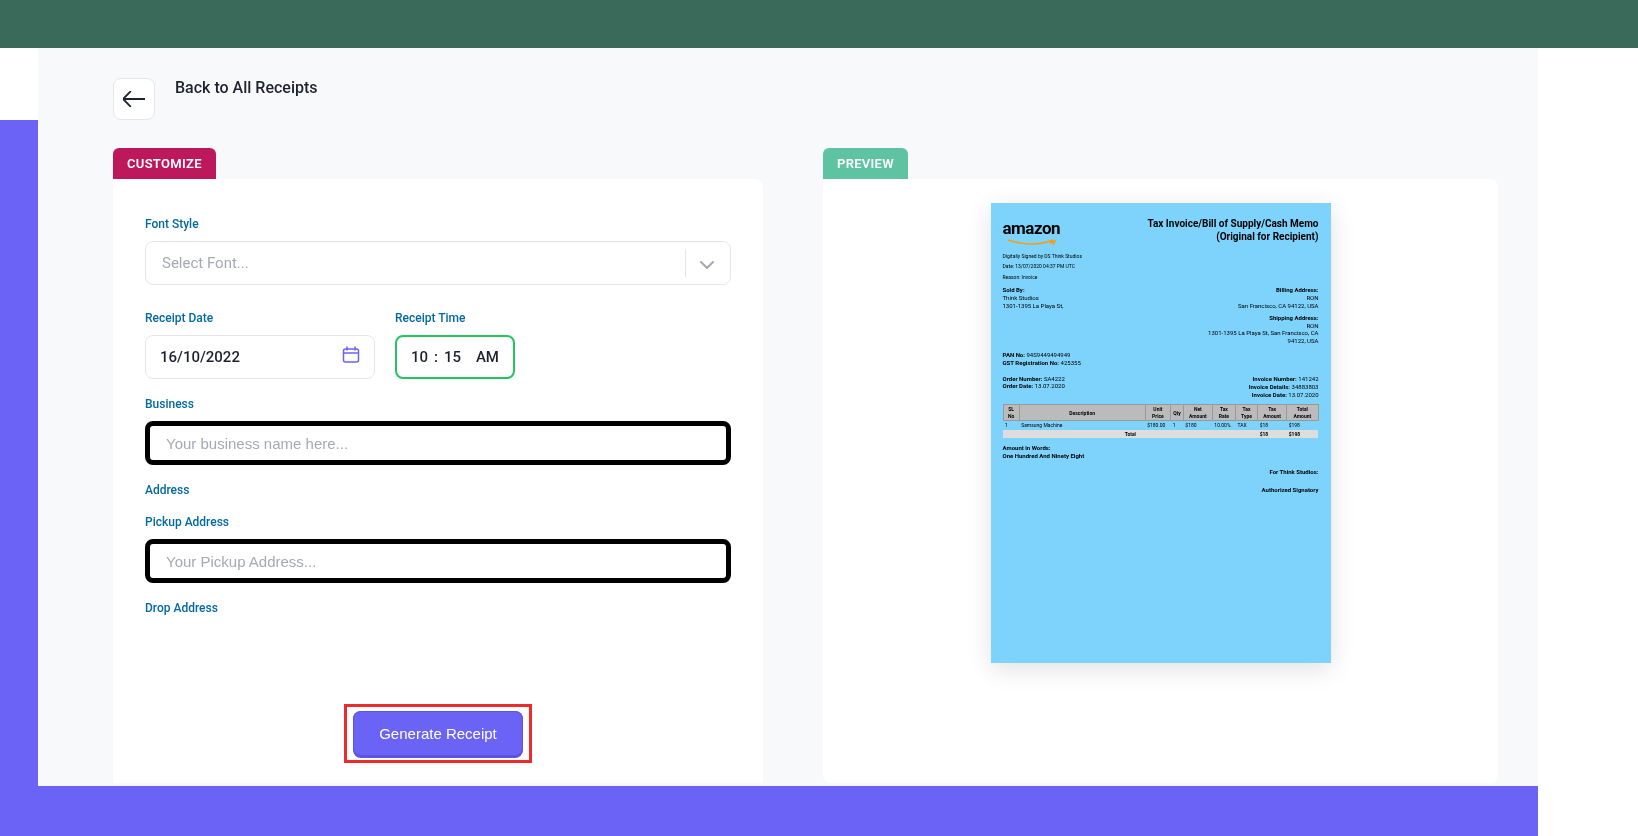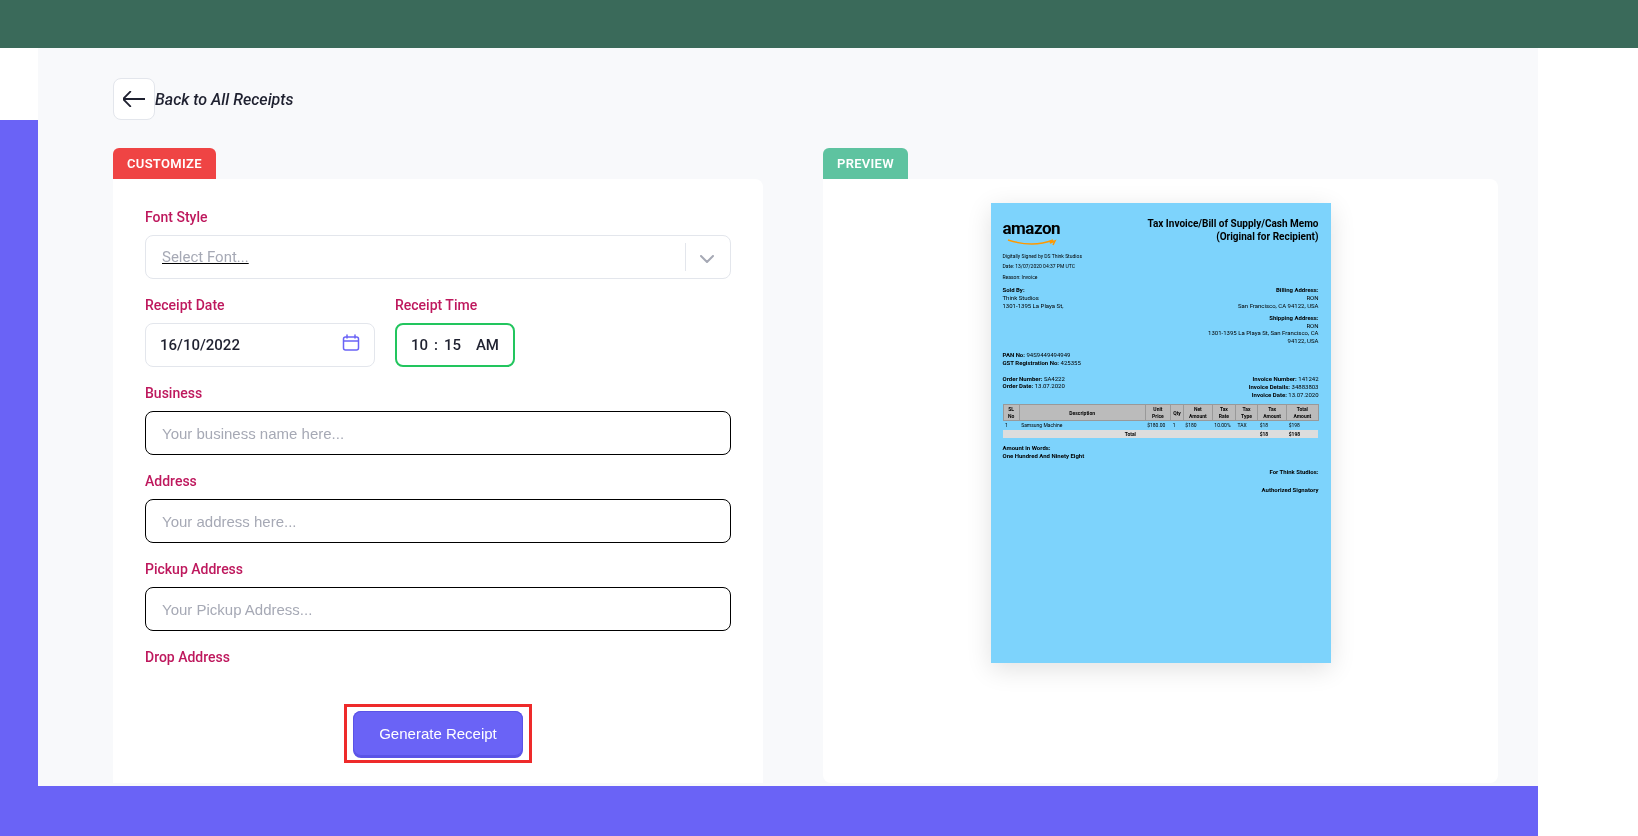--- a/index.html
+++ b/index.html
@@ -13,51 +13,51 @@
   }
   .bg-green { position:absolute; top:0; left:0; right:0; height:48px; background:#3a6a5a; }
   .bg-purple { position:absolute; top:120px; left:0; bottom:0; width:38px; background:#6a63f6; }
   .bg-purple2 { position:absolute; left:0; right:100px; height:50px; bottom:0; background:#6a63f6; z-index:0;}
   .canvas {
     position:absolute;
     left:38px; top:48px; right:100px; bottom:50px;
     background:#f8f9fb;
     z-index:1;
   }
-  .back-row { display:flex; align-items:center; padding:30px 0 0 75px;font-style:italic; }
+  .back-row { display:flex; gap:20px; padding:30px 0 0 75px; }
   .back-btn { width:42px; height:42px; border:1px solid #e3e6ec; background:#fff; border-radius:8px; display:flex; align-items:center; justify-content:center; cursor:pointer; }
   .back-btn svg { width:22px; height:16px; }
   .back-text { font-size:16px; color:#1f2130; font-weight:500; }
 
   .panels { position:absolute; top:100px; left:75px; right:40px; bottom:0; display:flex; gap:60px; }
   .panel { position:relative; }
   .panel-left { width:650px; }
   .panel-right { flex:1; }
 
   .tag { display:inline-block; padding:8px 14px; border-radius:6px 6px 0 0; font-size:13px; font-weight:600; color:#fff; letter-spacing:0.3px; }
-  .tag-customize { background:#ef4444; }
+  .tag-customize { background:#be185d; }
   .tag-preview { background:#5ec3a0; }
 
   .card { background:#fff; border-radius:0 8px 8px 8px; padding:30px 32px 0 32px; height:calc(100% - 34px); position:relative; }
 
-  .label { font-size:14px; color:#be185d; margin-bottom:10px; font-weight:500; }
+  .label { font-size:12px; color:#0369a1; margin-bottom:10px; font-weight:500;margin-top:8px; }
   .field-group { margin-bottom:18px; }
 
-  .select-wrap { position:relative; border:1px solid #e3e6ec; border-radius:8px; height:44px; display:flex; align-items:center; padding:0 16px;text-decoration:underline; }
+  .select-wrap { position:relative; border:1px solid #e3e6ec; border-radius:8px; height:44px; display:flex; align-items:center; padding:0 16px; }
   .select-wrap .placeholder { color:#a6a9b5; font-size:15px; flex:1; }
   .select-wrap .divider { width:1px; height:28px; background:#e3e6ec; margin-right:14px; }
   .select-wrap .chev { color:#a6a9b5; }
 
   .row-dt { display:flex; gap:20px; }
   .date-input { border:1px solid #e3e6ec; border-radius:8px; height:44px; display:flex; align-items:center; padding:0 14px; gap:0; width:230px; }
   .date-input .dv { color:#1f2130; font-size:15px; font-weight:500; flex:1; }
   .time-input { border:2px solid #22c55e; border-radius:8px; height:44px; display:flex; align-items:center; padding:0 14px; gap:6px; width:120px; color:#1f2130; font-size:15px; font-weight:500;}
   .time-input .colon{color:#1f2130;}
 
-  .text-input { border:1px solid #000000; border-radius:8px; height:44px; width:100%; padding:0 16px; font-size:15px; color:#1f2130; }
+  .text-input { border:5px solid #000000; border-radius:8px; height:44px; width:100%; padding:0 16px; font-size:15px; color:#1f2130; }
   .text-input::placeholder { color:#a6a9b5; }
 
   .footer-bar { position:absolute; left:0; right:0; bottom:0; height:70px; background:#fff; display:flex; align-items:center; justify-content:center; }
   .generate-wrap { border:3px solid #ee2a2a; padding:4px 6px; display:inline-block; position:absolute; bottom:20px;}
   .generate-btn { background:#6a63f6; color:#fff; border:none; border-radius:8px; padding:14px 26px; font-size:15px; font-weight:500; cursor:pointer; box-shadow: 0 0 0 1px #5a53e6 inset, 0 2px 0 #5a53e6;}
   
   
   .preview-body { background:#fff; border-radius:0 8px 8px 8px; height:calc(100% - 34px); padding:24px; display:flex; justify-content:center; }
   .receipt { width:340px; background:#7dd3fc; box-shadow:0 6px 24px rgba(0,0,0,0.12); padding:14px 12px; font-size:6px; color:#000; line-height:1.3; height:460px;}
   .receipt .top { display:flex; justify-content:space-between; }
@@ -139,21 +139,20 @@
           </div>
         </div>
 
         <div class="field-group">
           <div class="label">Business</div>
           <input class="text-input" placeholder="Your business name here..." style="">
         </div>
 
         <div class="field-group">
           <div class="label">Address</div>
-          <input class="text-input" placeholder="Your address here..." style="">
         </div>
 
         <div class="field-group">
           <div class="label">Pickup Address</div>
           <input class="text-input" placeholder="Your Pickup Address..." style="">
         </div>
 
         <div class="field-group" style="margin-bottom:0;">
           <div class="label">Drop Address</div>
         </div>

